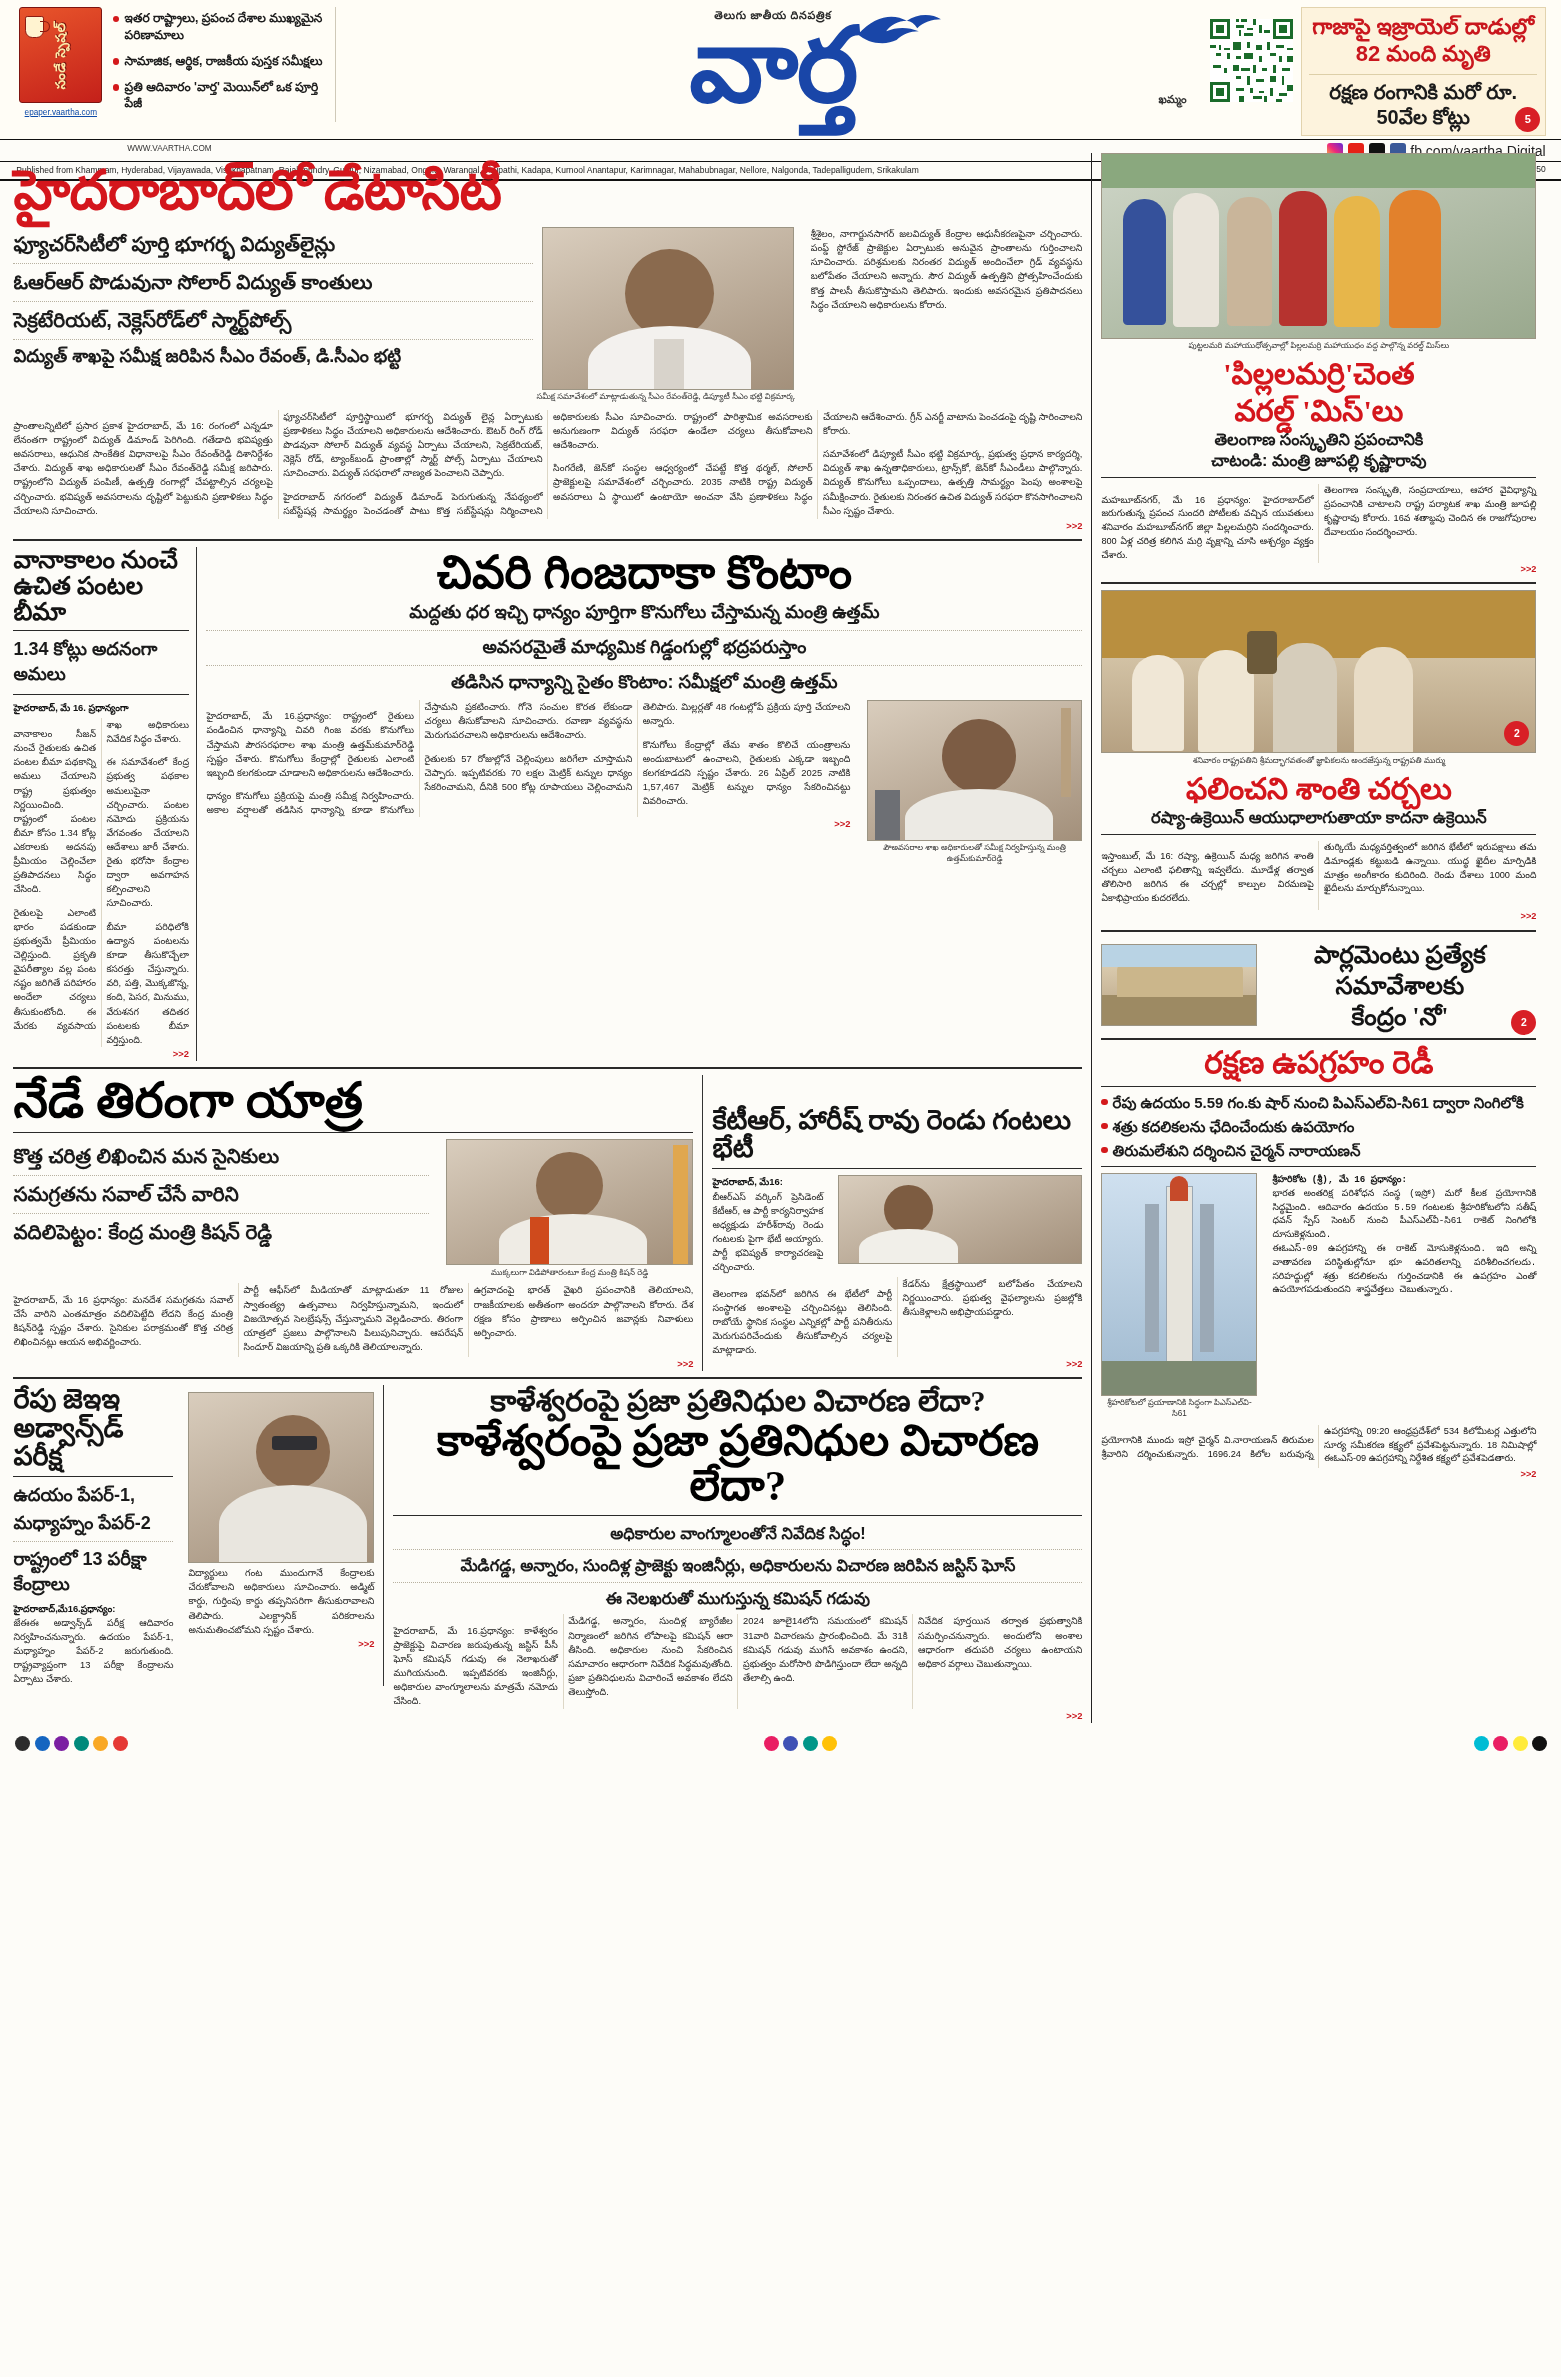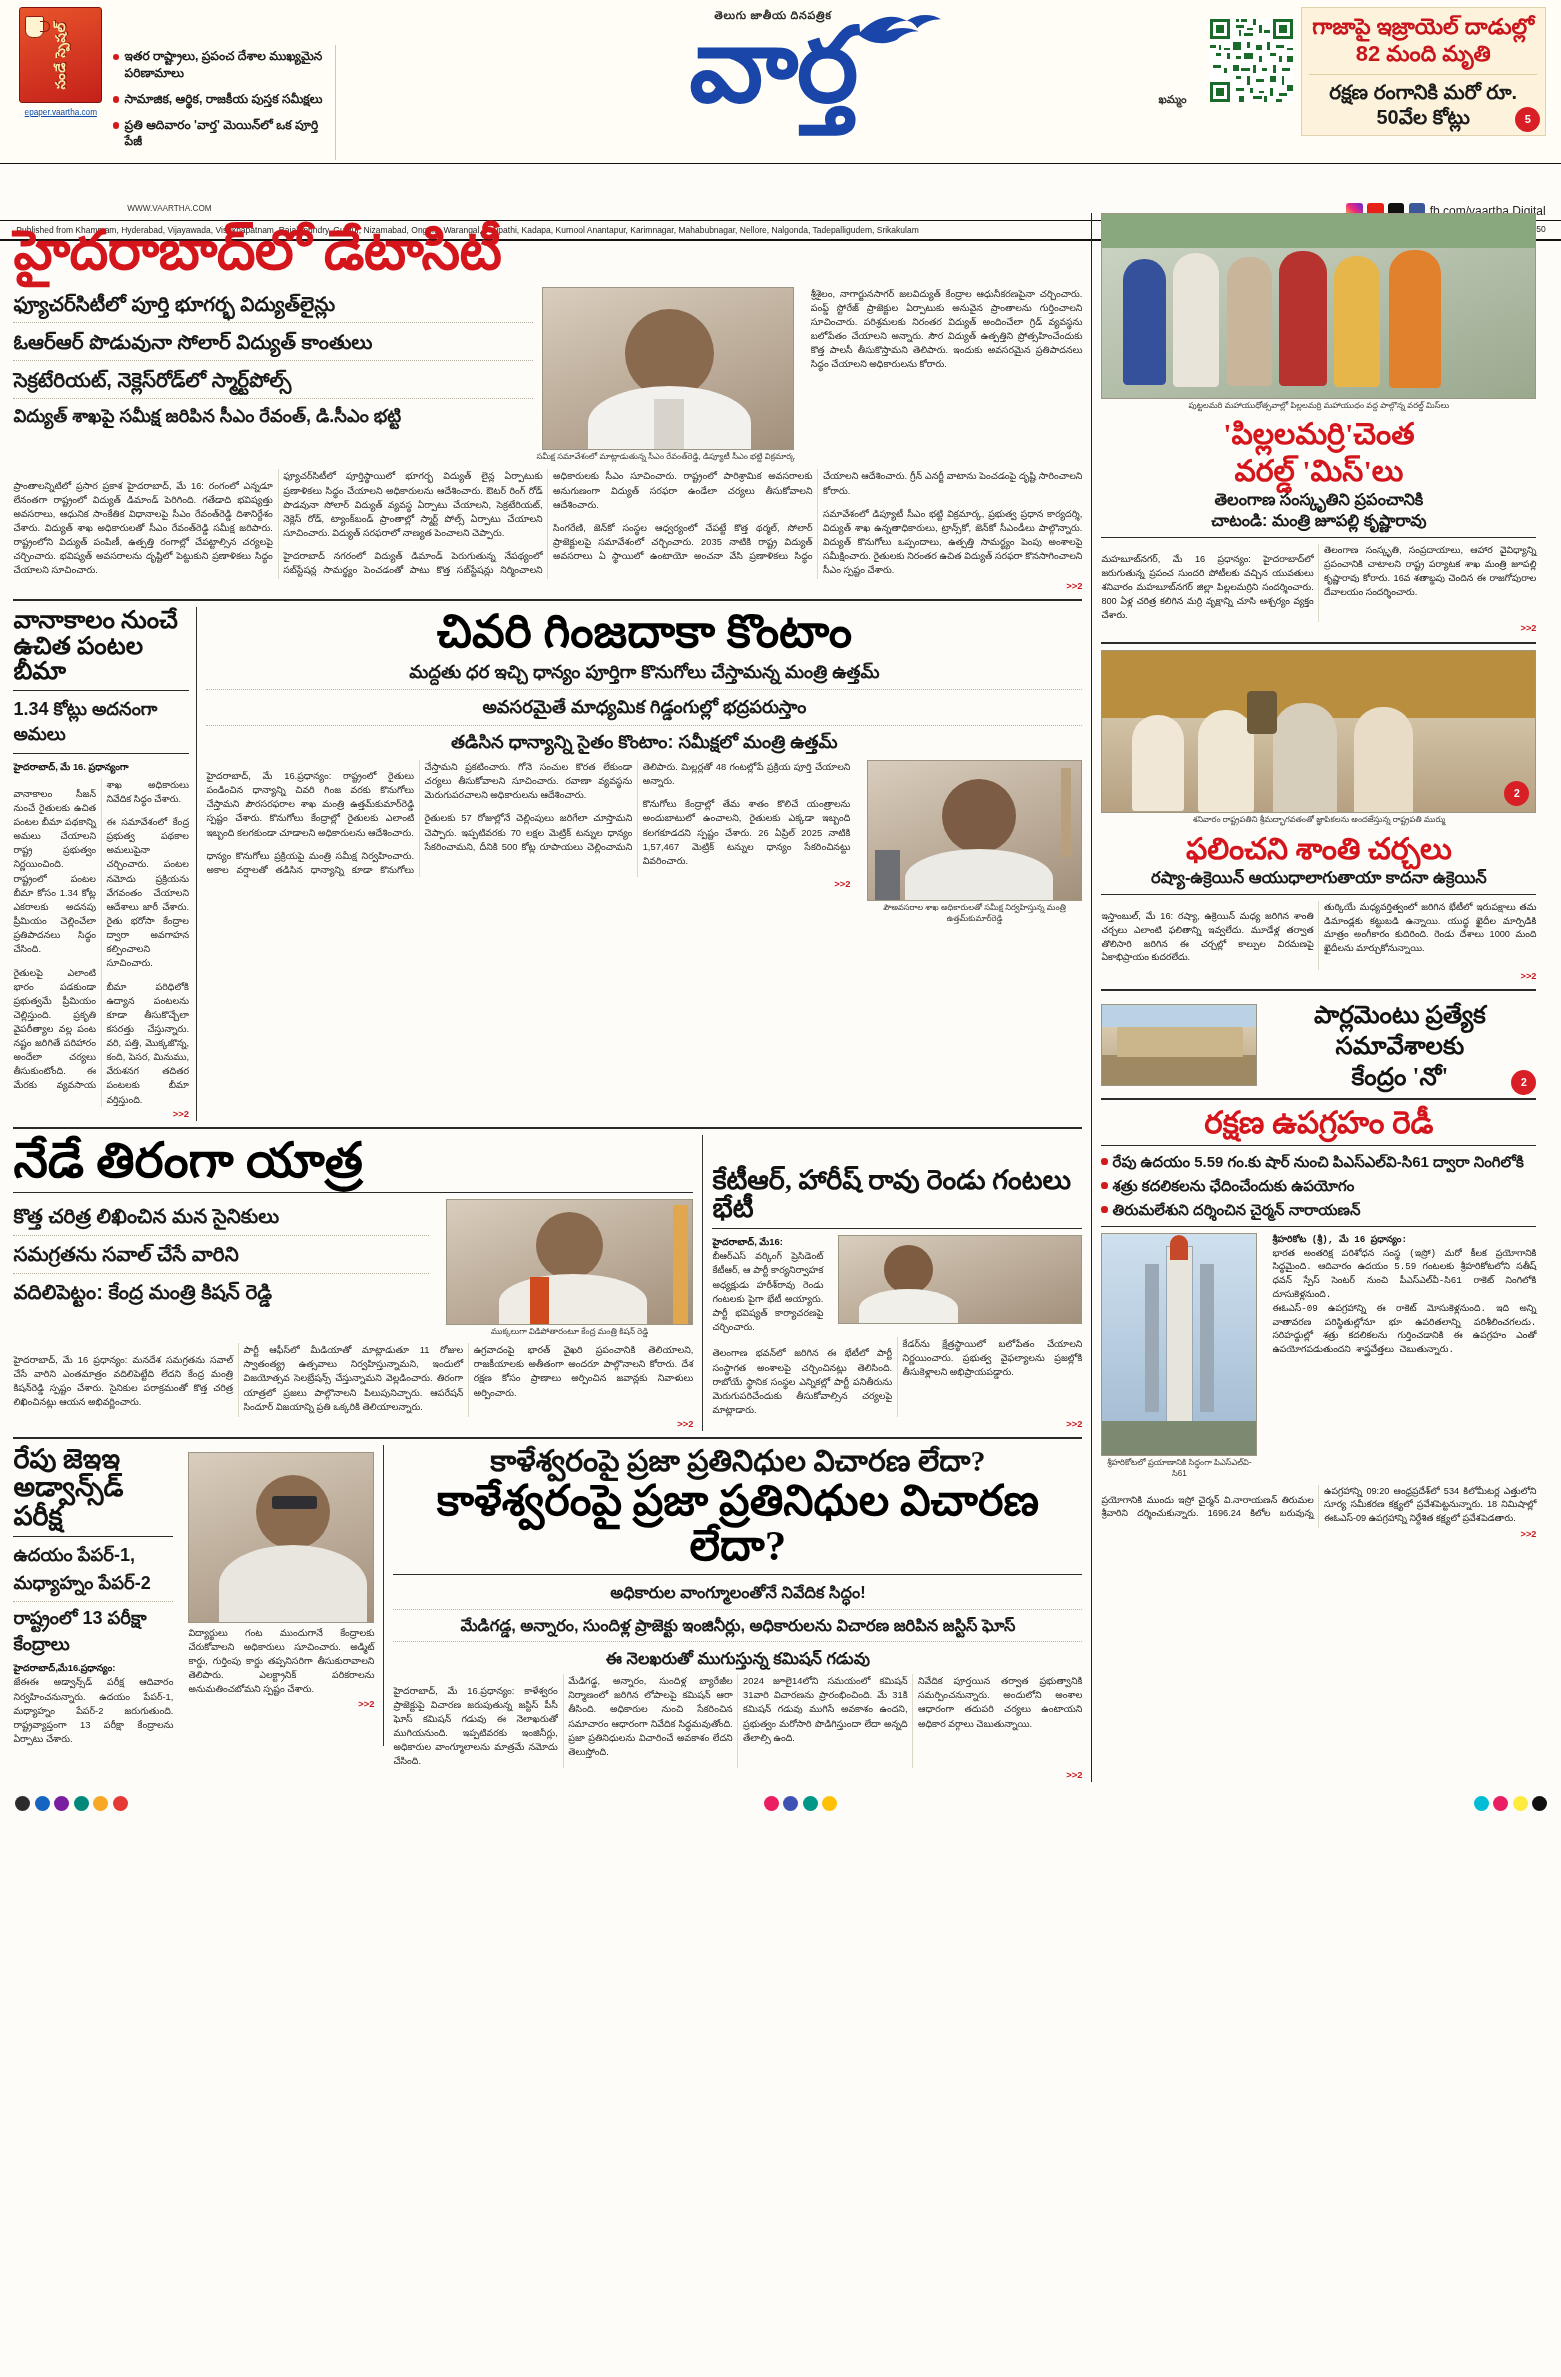--- a/index.html
+++ b/index.html
@@ -79,21 +79,20 @@
     color: #0b49a8;
     margin-top: 4.5px;
     text-decoration: underline;
   }
   .mh-bullets {
     width: 223px;
     flex: 0 0 223px;
     padding-top: 3px;
     border-right: 0.7px solid #cfc9b8;
     padding-right: 7.4px;
-    margin-top: 38px;
   }
   .mh-bullets ul { list-style: none; margin: 0; padding: 0; }
   .mh-bullets li {
     display: flex;
     gap: 5.2px;
     margin-bottom: 9.6px;
     font-size: 12.2px;
     line-height: 1.35;
     color: #1d1d1d;
     font-weight: 600;
@@ -182,23 +181,22 @@
     font-size: 11px;
     font-weight: bold;
     display: flex; align-items: center; justify-content: center;
   }
   .social-row {
     display: flex;
     align-items: center;
     gap: 4.5px;
     justify-content: flex-end;
     padding: 3px 16.3px 1.5px 0;
-    font-size: 12px;
+    font-size: 14px;
     color: #222;
-    margin-top: 36px;
   }
   .sic { width: 16.3px; height: 16.3px; border-radius: 3px; display:inline-block; }
   .sic.fb { background: #3b5998; }
   .sic.yt { background: #e62117; }
   .sic.x { background: #111; }
   .sic.ig { background: linear-gradient(45deg,#f9ce34,#ee2a7b,#6228d7); }
   .strip {
     display: flex;
     justify-content: space-between;
     align-items: center;

